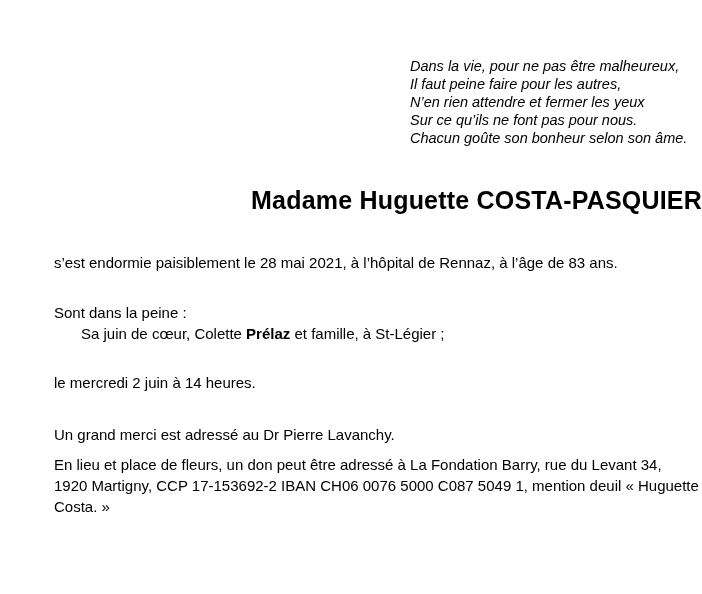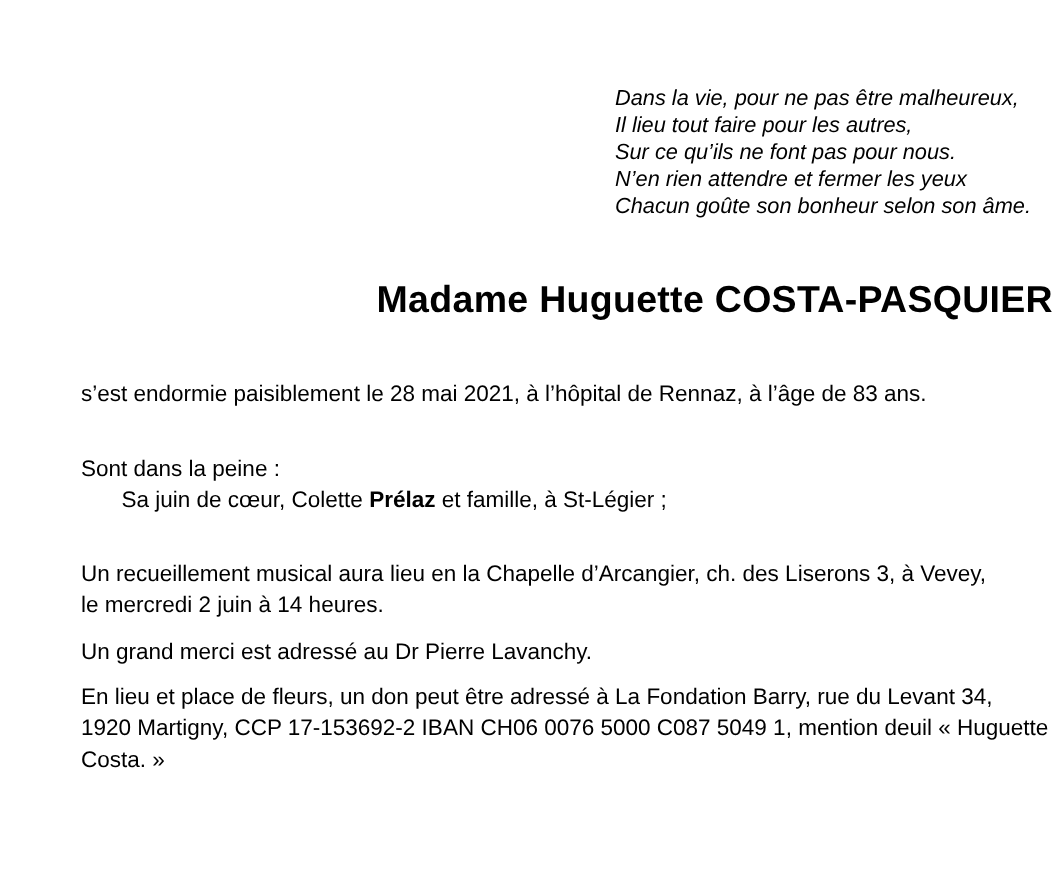--- a/index.html
+++ b/index.html
@@ -53,39 +53,38 @@
   .indent { padding-left: 27px; }
   .b { font-weight: 700; }
 </style>
 </head>
 <body>
 
 <div class="page">
 
   <div class="epigraph">
     <div>Dans la vie, pour ne pas être malheureux,</div>
-    <div>Il lieu tout faire pour les autres,</div>
+    <div>Il faut peine faire pour les autres,</div>
+    <div>N’en rien attendre et fermer les yeux</div>
     <div>Sur ce qu’ils ne font pas pour nous.</div>
-    <div>N’en rien attendre et fermer les yeux</div>
     <div>Chacun goûte son bonheur selon son âme.</div>
   </div>
 
   <h1 class="title">Madame Huguette COSTA-PASQUIER</h1>
 
   <div class="para p-announcement">
     <div>s’est endormie paisiblement le 28 mai 2021, à l’hôpital de Rennaz, à l’âge de 83 ans.</div>
   </div>
 
   <div class="para p-mourners">
     <div>Sont dans la peine :</div>
     <div class="indent"><span>Sa juin de cœur, Colette </span><span class="b">Prélaz</span><span> et famille, à St-Légier ;</span></div>
   </div>
 
   <div class="para p-ceremony">
-    <div>Un recueillement musical aura lieu en la Chapelle d’Arcangier, ch. des Liserons 3, à Vevey,</div>
     <div>le mercredi 2 juin à 14 heures.</div>
   </div>
 
   <div class="para p-thanks">
     <div>Un grand merci est adressé au Dr Pierre Lavanchy.</div>
   </div>
 
   <div class="para p-donation">
     <div>En lieu et place de fleurs, un don peut être adressé à La Fondation Barry, rue du Levant 34,</div>
     <div>1920 Martigny, CCP 17-153692-2 IBAN CH06 0076 5000 C087 5049 1, mention deuil « Huguette</div>

